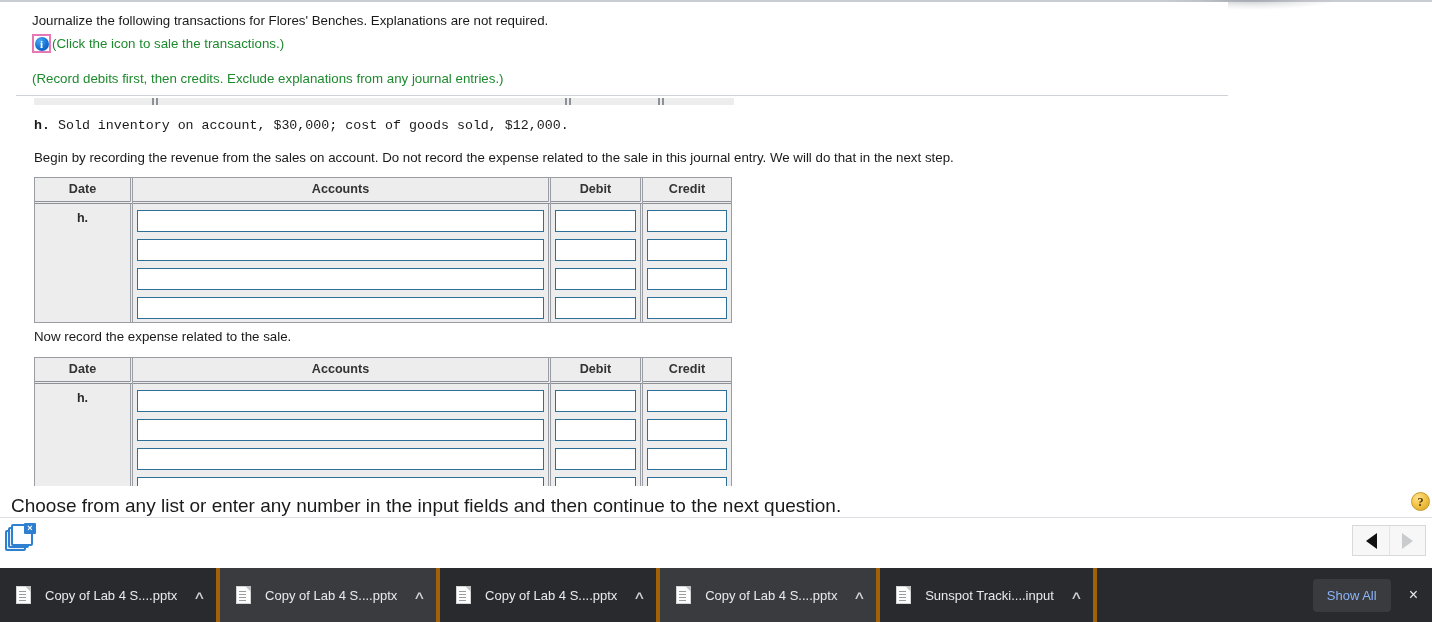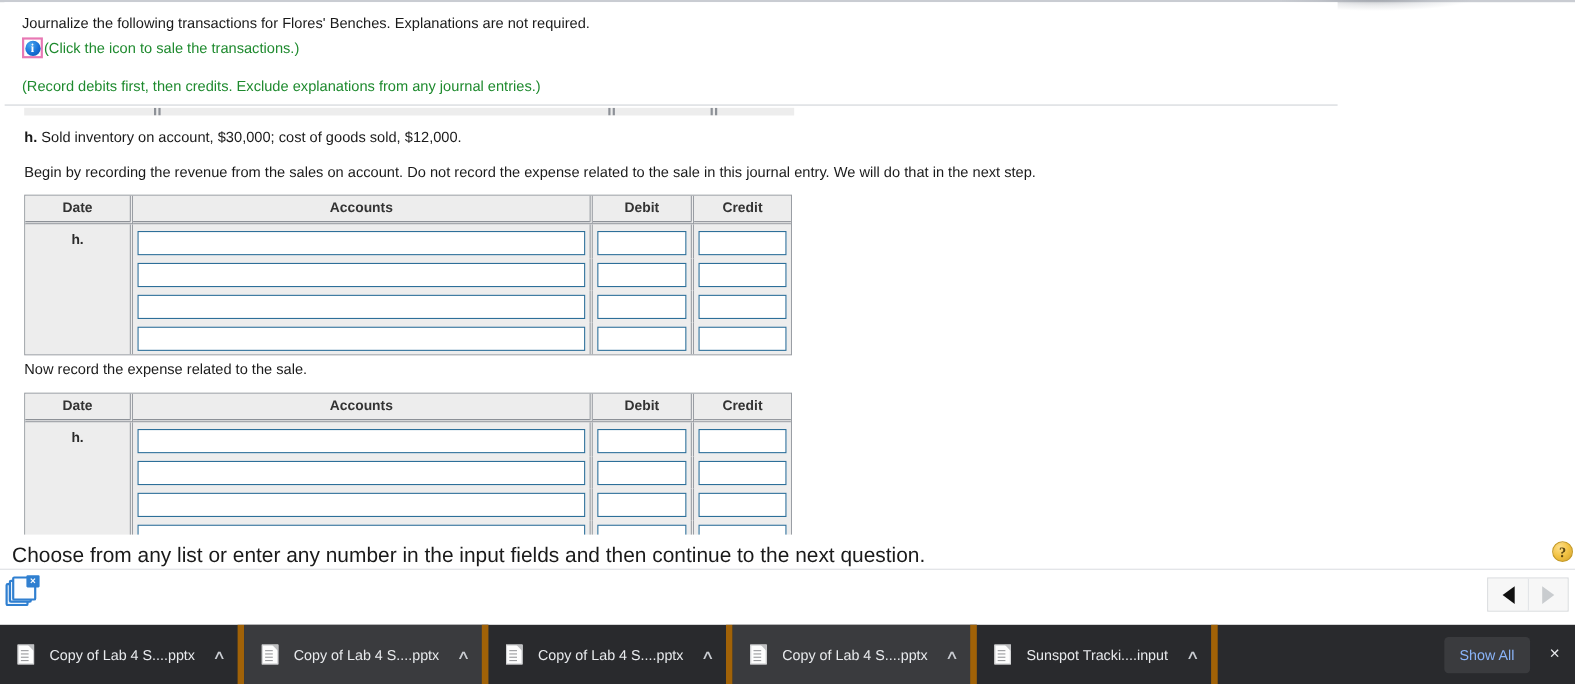--- a/index.html
+++ b/index.html
@@ -22,21 +22,21 @@
     background: radial-gradient(ellipse 120px 16px at 50% -2px, rgba(90,95,105,0.40) 0%, rgba(140,145,155,0.18) 45%, rgba(255,255,255,0) 75%);
     pointer-events: none;
   }
   .top-line {
     position: absolute; top: 0; left: 0; width: 1432px; height: 2px;
     background: #c9ccd2;
   }
 
   
   .scroll-pane {
-    position: absolute; top: 2px; left: 4px;
+    position: absolute; top: 2px; left: 16px;
     width: 1212px; height: 515px;
     overflow: hidden;
     background: #fff;
   }
 
   .prompt-block { padding: 10px 0 0 16px; }
 
   .line-main {
     font-size: 13.3px; color: #1a1a1a; line-height: 17px;
     margin: 0 0 5px 0; white-space: nowrap;
@@ -197,21 +197,21 @@
   
   .shelf {
     position: absolute; left: 0; top: 568px;
     width: 1432px; height: 54px;
     background: #292a2d;
     display: flex; align-items: center;
   }
   .dl-item {
     height: 54px; display: flex; align-items: center;
     padding: 0 12px 0 16px; cursor: pointer;
-    border-right: 6px solid #a16207;
+    border-right: 4px solid #a16207;
     position: relative;
   }
   .dl-item.alt { background: #3a3b3e; }
   .doc-icon {
     position: relative; width: 15px; height: 18px;
     background: #fdfdfd; flex: none; margin-right: 14px;
     border: 1px solid #d2d3d5;
   }
   .doc-icon::after {
     content: ""; position: absolute; right: -1px; top: -1px;
@@ -270,21 +270,21 @@
     <div class="clip-divider"></div>
     <div class="clip-frag">
       <i style="left:118px"></i>
         <i style="left:122px"></i>
       <i style="left:531px"></i>
         <i style="left:535px"></i>
       <i style="left:624px"></i>
         <i style="left:628px"></i>
     </div>
 
-    <div style="position:absolute; left:18px; top:114px;">
+    <div style="position:absolute; left:18px; top:114px;font-family:Liberation Mono, monospace;">
       <span class="sec-text"><b>h.</b>
       <span>Sold inventory on account, $30,000; cost of goods sold, $12,000.</span></span>
     </div>
 
     <div style="position:absolute; left:18px; top:146px;">
       <span class="sec-text">Begin by recording the revenue from the sales on account. Do not record the expense related to the sale in this journal entry. We will do that in the next step.</span>
     </div>
 
     <div style="position:absolute; left:18px; top:175px;">
       <table class="jtable">

